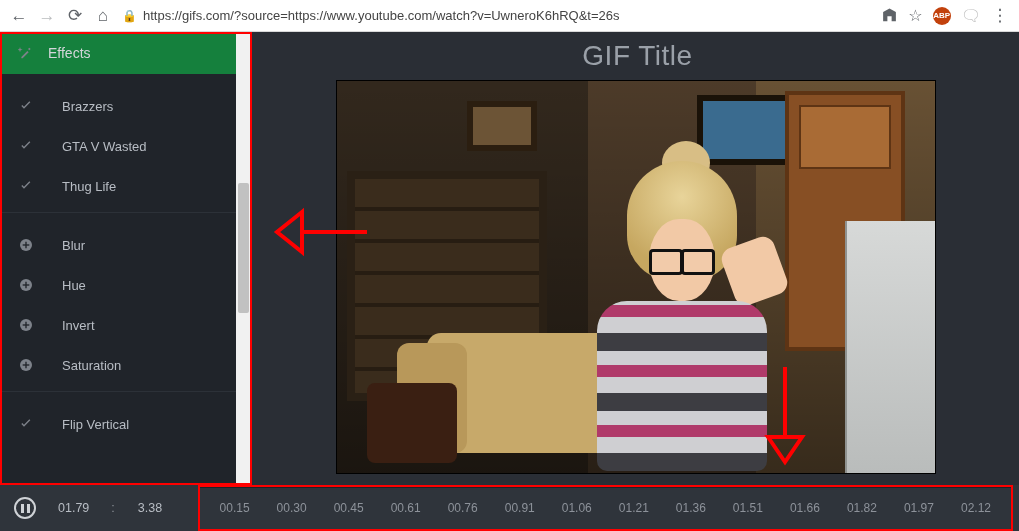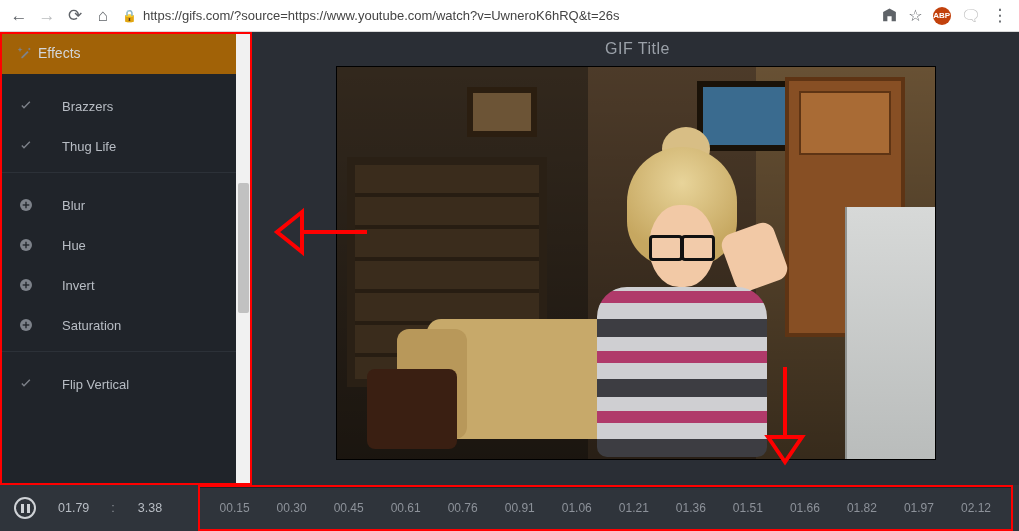--- a/index.html
+++ b/index.html
@@ -21,29 +21,29 @@
 
   .app-main { flex:1; display:flex; position:relative; overflow:hidden; }
 
   
   .sidebar-wrap { position:relative; width:252px; background:#20242a; }
   .sidebar-redbox { position:absolute; inset:0; border:2px solid #ff0000; pointer-events:none; }
   .sidebar-scroll { position:absolute; top:1px; right:1px; width:15px; height:100%; background:#f1f1f1; }
   .sidebar-scroll::before { content:""; position:absolute; top:0; left:0; right:0; height:14px; background:#f1f1f1;}
   .sidebar-scroll .thumb { position:absolute; top:150px; left:2px; right:2px; height:130px; background:#c1c1c1; border-radius:2px; }
   .sidebar { width:237px; height:100%; color:#b8bdc4; font-size:13px; }
-  .side-header { height:42px; background:#a16207; display:flex; align-items:center; gap:4px; padding:0 18px; color:#d3d6da; font-size:14px; }
+  .side-header { height:42px; background:#15803d; display:flex; align-items:center; gap:14px; padding:0 18px; color:#d3d6da; font-size:14px; }
   .side-item { height:40px; display:flex; align-items:center; gap:28px; padding:0 18px; cursor:pointer; }
   .side-sep { height:1px; background:#2c3138; margin:6px 0; }
   .ico { width:16px; height:16px; display:flex; align-items:center; justify-content:center; color:#7d828a; }
   .ico svg { width:16px; height:16px; fill:#7d828a; }
 
   
   .preview { flex:1; display:flex; flex-direction:column; align-items:center; position:relative; }
-  .gif-title { color:#9aa0a8; font-size:16px; font-weight:300; margin:8px 0 8px 4px; letter-spacing:.5px; font-family:"Segoe UI",Arial,sans-serif;}
+  .gif-title { color:#9aa0a8; font-size:28px; font-weight:300; margin:8px 0 8px 4px; letter-spacing:.5px; font-family:"Segoe UI",Arial,sans-serif;}
   .frame { width:600px; height:394px; position:relative; background:#3a2f25; border:1px solid #000; overflow:hidden; }
 
   
   .bg-room { position:absolute; inset:0;
     background:
       linear-gradient(to bottom, rgba(0,0,0,.15), rgba(0,0,0,.55)),
       linear-gradient(90deg,#3b2f22 0 42%, #5a4530 42% 70%, #7a5f3d 70% 100%);
   }
   .door { position:absolute; right:30px; top:10px; width:120px; height:260px; background:#874f24; border:4px solid #5e3414;}
   .door::after{content:"";position:absolute;left:10px;top:10px;right:10px;height:60px;background:#a96b35;border:2px solid #5e3414;}
@@ -126,20 +126,28 @@
               </svg>
             </span>
           <span>Brazzers</span>
         </div>
         <div class="side-item">
           <span class="ico">
               <svg viewBox="0 0 24 24">
                 <path d="M9 16l-4-4 1.5-1.5L9 13l8-8L18.5 6.5z"></path>
               </svg>
             </span>
+          <span>GTA V Wasted</span>
+        </div>
+        <div class="side-item">
+          <span class="ico">
+              <svg viewBox="0 0 24 24">
+                <path d="M9 16l-4-4 1.5-1.5L9 13l8-8L18.5 6.5z"></path>
+              </svg>
+            </span>
           <span>Thug Life</span>
         </div>
 
         <div class="side-sep"></div>
         <div style="height:6px"></div>
 
         <div class="side-item">
           <span class="ico">
               <svg viewBox="0 0 24 24">
                 <circle cx="12" cy="12" r="9"></circle>

